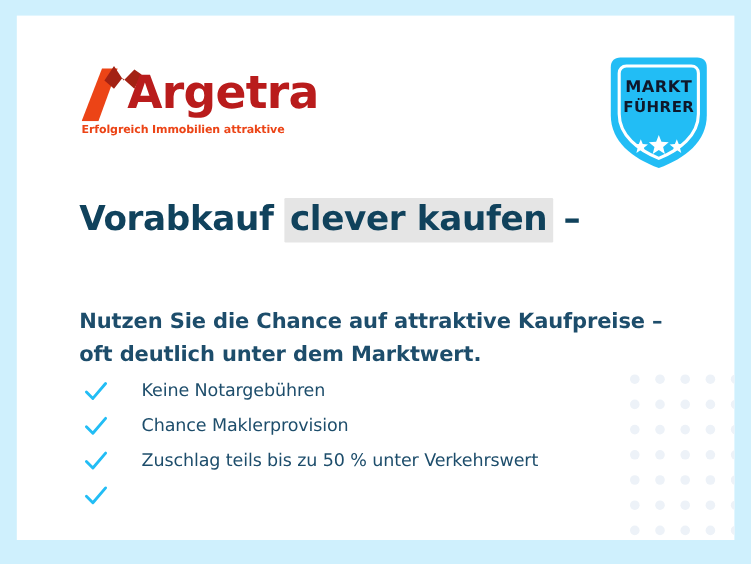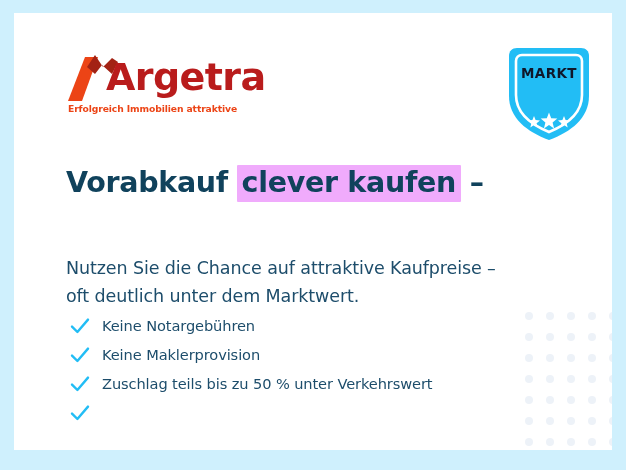--- a/index.html
+++ b/index.html
@@ -126,34 +126,34 @@
     width: 500px;
     font-family: "DejaVu Sans", sans-serif;
     font-weight: 700;
     font-size: 28.5px;
     line-height: 36px;
     color: #10425C;
     letter-spacing: -0.3px;
   }
   .headline .hl-line { display: block; white-space: nowrap; }
   .headline .mark {
-    background: #f0abfc;
+    background: #e5e5e5;
     padding: 1px 5px 3px 5px;
     margin: 0 -1px;
     border-radius: 1px;
   }
 
   
   .subhead {
     position: absolute;
     left: 52px;
     top: 223px;
     width: 520px;
     font-family: "DejaVu Sans", sans-serif;
-    font-weight: 400;
+    font-weight: 700;
     font-size: 17.5px;
     line-height: 28px;
     color: #1D4D6B;
     letter-spacing: -0.1px;
   }
   .subhead .sub-line { display: block; white-space: nowrap; }
 
   
   .checklist {
     position: absolute;
@@ -173,20 +173,21 @@
     margin-right: 11px;
     display: block;
   }
   .check-label {
     font-family: "DejaVu Sans", sans-serif;
     font-size: 14.6px;
     color: #1D4D6B;
     letter-spacing: -0.1px;
     white-space: nowrap;
     line-height: 20px;
+    margin-left: 16px;
   }
 </style>
 </head>
 <body>
 
 <div class="banner">
   <div class="card">
 
     <div class="dot-grid">
         <div class="dot"></div>
@@ -243,20 +244,21 @@
       <svg width="96" height="100" viewBox="0 0 96 100" xmlns="http://www.w3.org/2000/svg">
         <path d="M8 12 C8 7 11 4 16 4 L80 4 C85 4 88 7 88 12 L88 52 C88 74 70 88 48 96 C26 88 8 74 8 52 Z" fill="#22BDF5"></path>
         <path d="M15 17 C15 13.5 17.5 11 21 11 L75 11 C78.5 11 81 13.5 81 17 L81 51 C81 69 65 81 48 88 C31 81 15 69 15 51 Z" fill="none" stroke="#FFFFFF" stroke-width="2.6"></path>
 
         <polygon points="33,72 34.6,76.1 39,76.4 35.6,79.2 36.7,83.4 33,81 29.3,83.4 30.4,79.2 27,76.4 31.4,76.1" fill="#FFFFFF"></polygon>
         <polygon points="48,68.5 50.2,74.2 56.3,74.6 51.6,78.5 53.1,84.4 48,81 42.9,84.4 44.4,78.5 39.7,74.6 45.8,74.2" fill="#FFFFFF"></polygon>
         <polygon points="63,72 64.6,76.1 69,76.4 65.6,79.2 66.7,83.4 63,81 59.3,83.4 60.4,79.2 57,76.4 61.4,76.1" fill="#FFFFFF"></polygon>
       </svg>
       <div class="badge-text">
         <span>MARKT</span>
+        <span class="line2">FÜHRER</span>
       </div>
     </div>
 
     <h1 class="headline">
       <span class="hl-line"><span>Vorabkauf </span><span class="mark">clever kaufen</span><span> –</span></span>
     </h1>
 
     <p class="subhead">
       <span class="sub-line">Nutzen Sie die Chance auf attraktive Kaufpreise –</span>
       <span class="sub-line">oft deutlich unter dem Marktwert.</span>
@@ -266,21 +268,21 @@
         <li class="check-item">
           <svg class="check-icon" viewBox="0 0 22 22">
             <path d="M3 11.6 L8.4 17 L19 4.6" fill="none" stroke="#22BDF5" stroke-width="2.4" stroke-linecap="round" stroke-linejoin="round"></path>
           </svg>
           <span class="check-label">Keine Notargebühren</span>
         </li>
         <li class="check-item">
           <svg class="check-icon" viewBox="0 0 22 22">
             <path d="M3 11.6 L8.4 17 L19 4.6" fill="none" stroke="#22BDF5" stroke-width="2.4" stroke-linecap="round" stroke-linejoin="round"></path>
           </svg>
-          <span class="check-label">Keine Maklerprovision</span>
+          <span class="check-label">Chance Maklerprovision</span>
         </li>
         <li class="check-item">
           <svg class="check-icon" viewBox="0 0 22 22">
             <path d="M3 11.6 L8.4 17 L19 4.6" fill="none" stroke="#22BDF5" stroke-width="2.4" stroke-linecap="round" stroke-linejoin="round"></path>
           </svg>
           <span class="check-label">Zuschlag teils bis zu 50 % unter Verkehrswert</span>
         </li>
         <li class="check-item">
           <svg class="check-icon" viewBox="0 0 22 22">
             <path d="M3 11.6 L8.4 17 L19 4.6" fill="none" stroke="#22BDF5" stroke-width="2.4" stroke-linecap="round" stroke-linejoin="round"></path>

